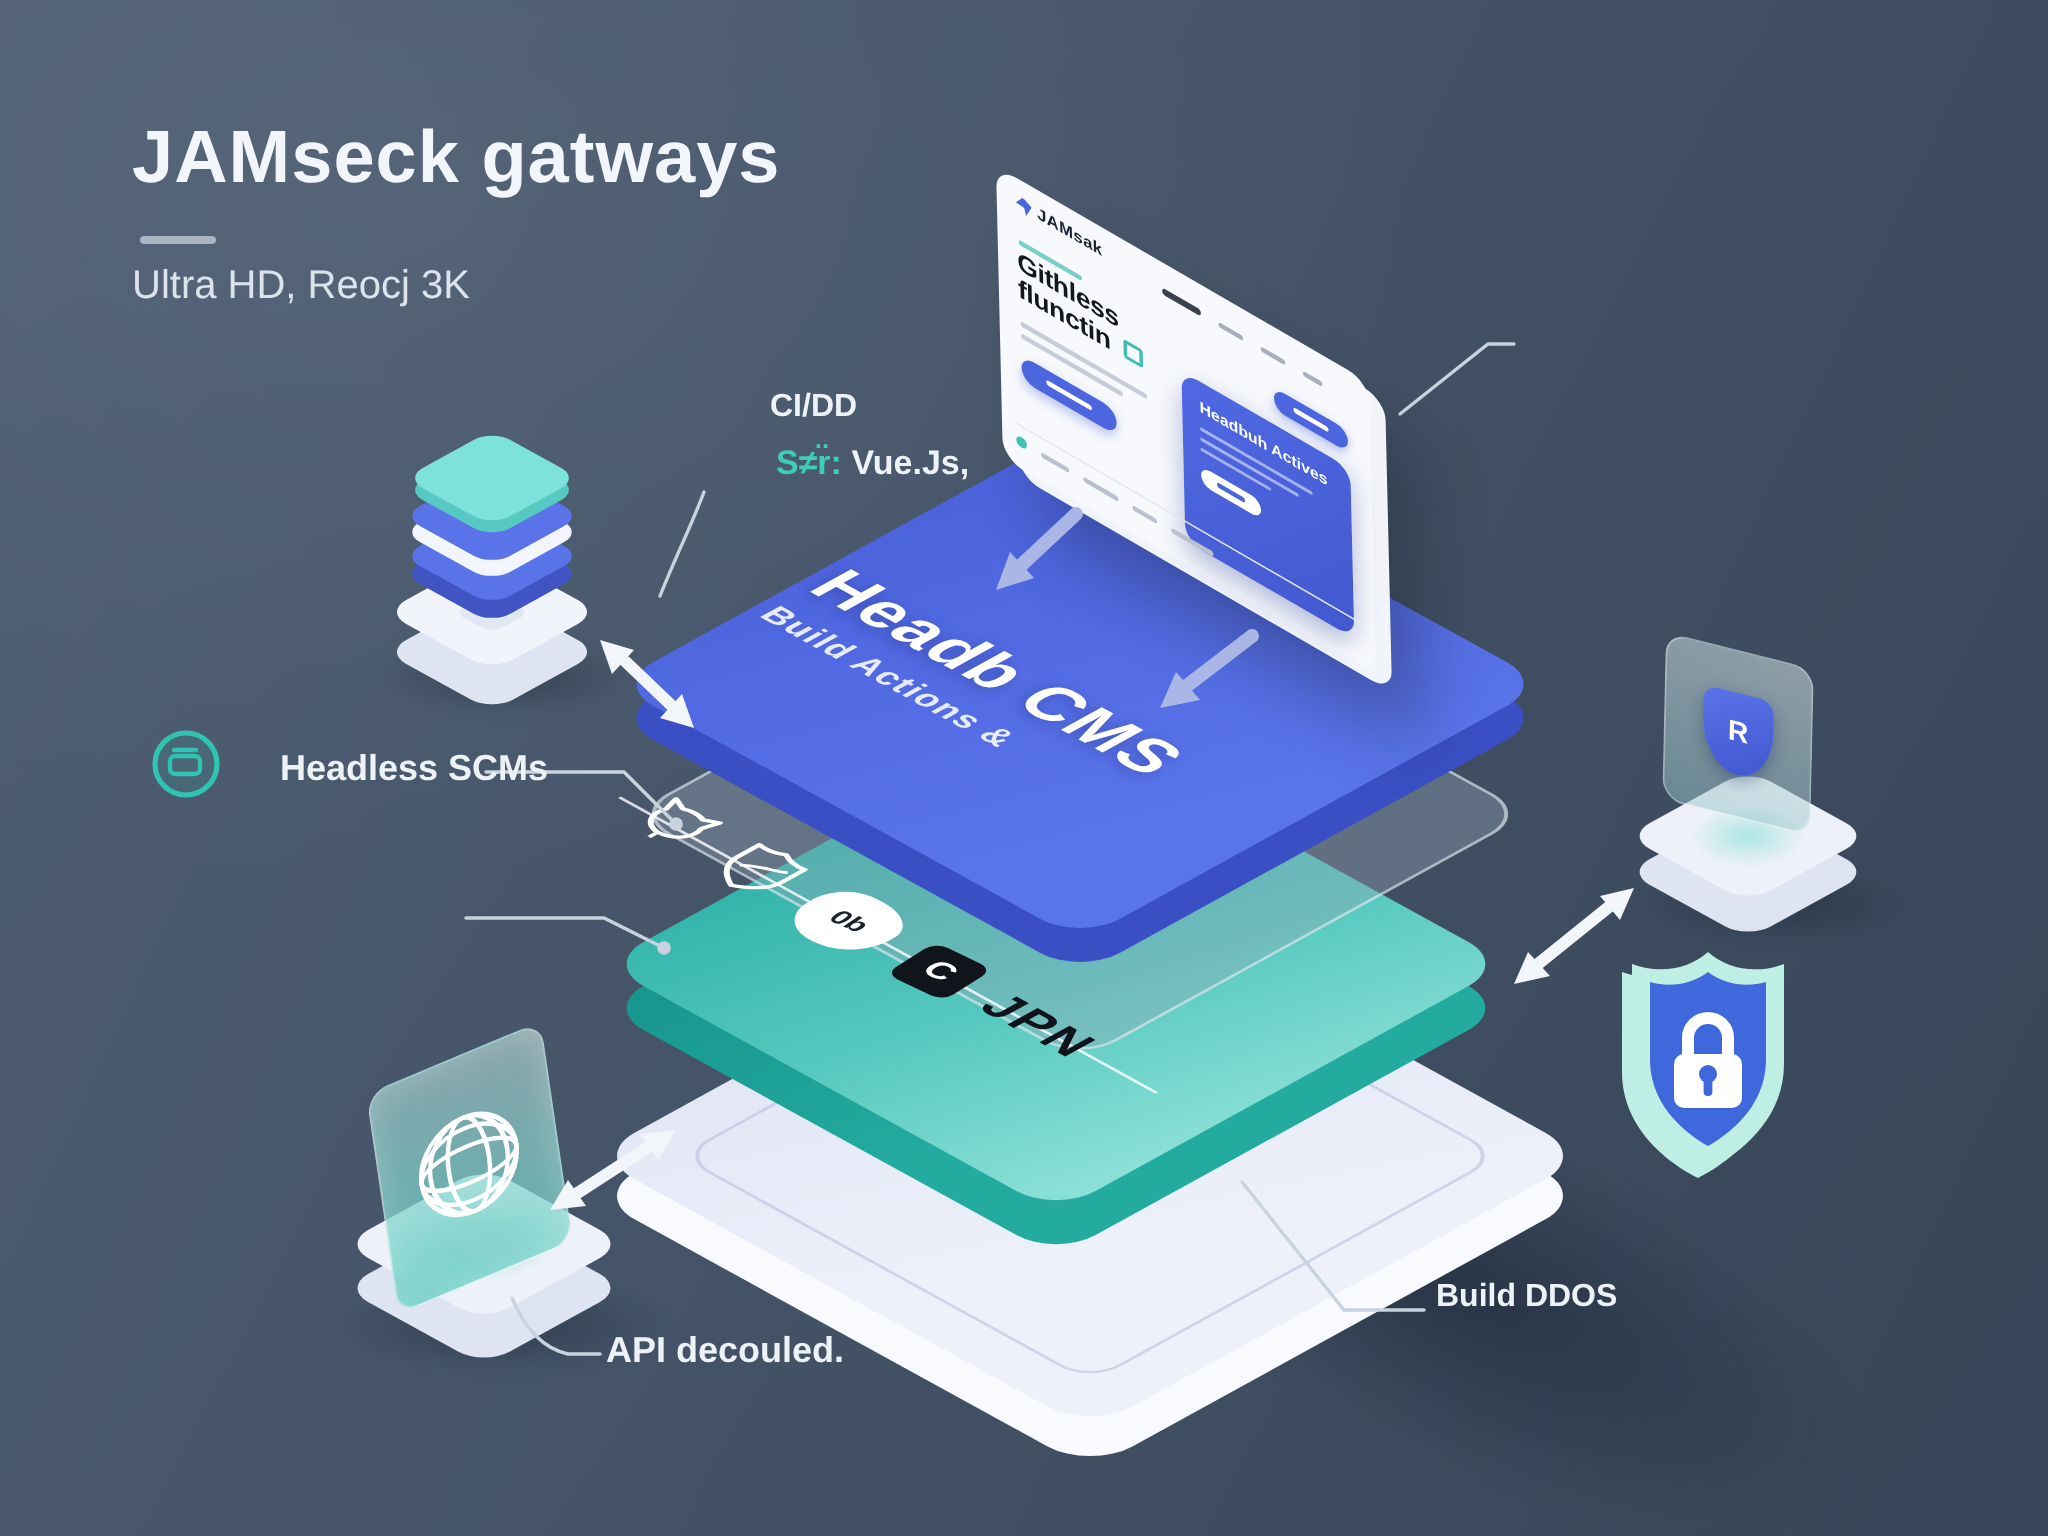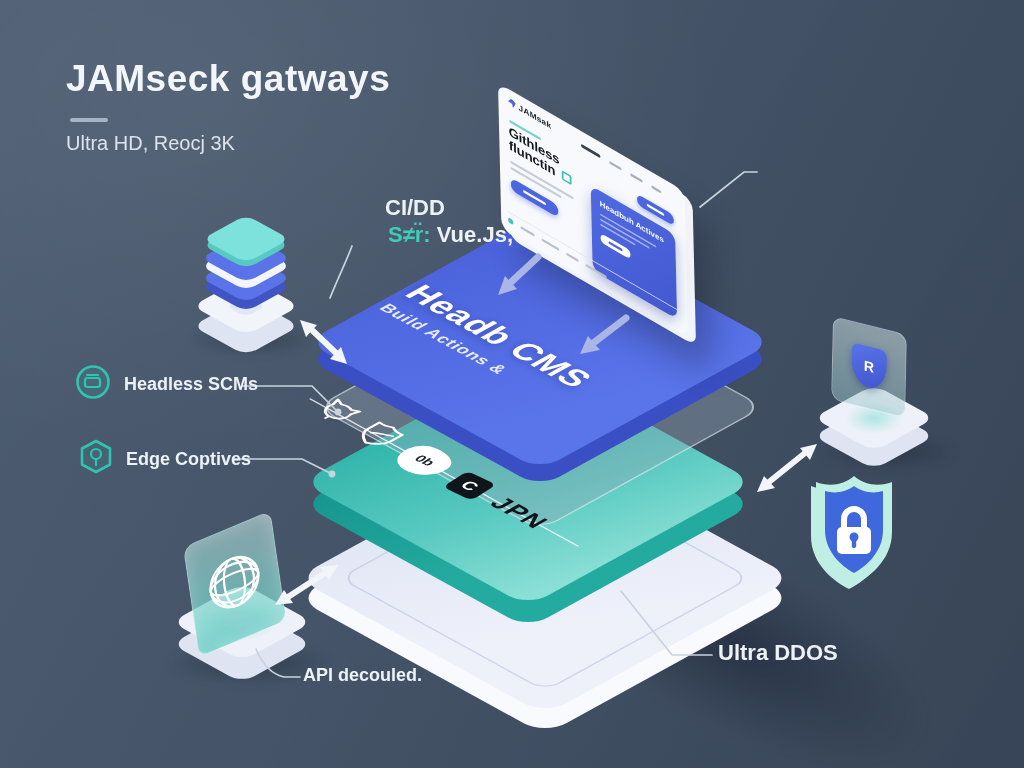--- a/index.html
+++ b/index.html
@@ -13,21 +13,21 @@
   }
   .abs{position:absolute;}
   
   .dwrap{position:absolute;}
   .dm{position:absolute;inset:0;transform:scaleY(.55) rotate(45deg);}
   
   .iso{transform:scaleY(.55) rotate(45deg);transform-origin:0 0;}
   .title{color:#f2f5f9;font-size:37px;font-weight:800;letter-spacing:.5px;}
   .subtitle{color:#dce3ec;font-size:20px;font-weight:400;}
   .callout{color:#edf2f7;font-size:18px;font-weight:600;}
-  .callout.big{font-size:22px;font-weight:700;}
+  .callout.big{font-size:16px;font-weight:700;}
   .bar{border-radius:2px;}
   .pill{border-radius:999px;display:flex;align-items:center;justify-content:center;}
   .bw{width:212px;height:172px;background:#f7f9fc;border-radius:12px;
       transform:matrix(.88,.51,.02,.85,498,83);transform-origin:0 0;
       box-shadow:9px 5px 0 rgba(252,253,255,.95), 26px 28px 36px rgba(13,23,38,.30);}
   .shield-css{width:40px;height:46px;background:linear-gradient(160deg,#5a73e8,#4056cf);
       border-radius:9px 9px 55% 55% / 9px 9px 68% 68%;
       display:flex;align-items:center;justify-content:center;
       box-shadow:0 3px 8px rgba(20,35,90,.35);}
   .softshadow{background:radial-gradient(closest-side, rgba(22,32,48,.42), rgba(22,32,48,0));filter:blur(3px);}
@@ -243,46 +243,36 @@
     </g>
   </svg>
 
   <div class="abs" style="left:66px;top:58px;z-index:40;">
     <div class="title">JAMseck gatways</div>
     <div class="bar" style="width:38px;height:4px;background:#a9b5c5;margin:18px 0 10px 4px;"></div>
     <div class="subtitle">Ultra HD, Reocj 3K</div>
   </div>
 
   <div class="abs callout big" style="left:385px;top:195px;z-index:40;">CI/DD</div>
-  <div class="abs" style="left:388px;top:222px;z-index:40;font-size:22px;">
+  <div class="abs" style="left:388px;top:222px;z-index:40;font-size:17px;">
     <b style="color:#3ecdb8;">S≠r̈:</b>
     <span style="color:#edf2f7;font-weight:600;">Vue.Js,</span>
   </div>
 
-  <div class="abs" style="left:74px;top:363px;z-index:40;display:flex;align-items:center;gap:12px;">
+  <div class="abs" style="left:74px;top:363px;z-index:40;display:flex;align-items:center;gap:28px;">
     <span>
       <svg width="38" height="38" viewBox="0 0 38 38" fill="none">
         <circle cx="19" cy="19" r="15.5" stroke="#2fc4b2" stroke-width="2.6" fill="rgba(47,196,178,.12)"></circle>
         <rect x="11" y="15" width="15" height="9" rx="2.5" stroke="#2fc4b2" stroke-width="2.2"></rect>
         <path d="M13,12 L24,12" stroke="#2fc4b2" stroke-width="2.2" stroke-linecap="round"></path>
       </svg>
     </span>
     <span class="callout">Headless SCMs</span>
   </div>
 
-  <div class="abs" style="left:78px;top:438px;z-index:40;display:flex;align-items:center;gap:12px;">
-    <span>
-      <svg width="36" height="38" viewBox="0 0 36 38" fill="none">
-        <polygon points="18,3 32,10.5 32,26.5 18,34 4,26.5 4,10.5" stroke="#2fc4b2" stroke-width="2.6" fill="rgba(47,196,178,.1)" stroke-linejoin="round"></polygon>
-        <circle cx="18" cy="16" r="5" stroke="#2fc4b2" stroke-width="2.2"></circle>
-        <path d="M18,21 L18,27" stroke="#2fc4b2" stroke-width="2.2" stroke-linecap="round"></path>
-      </svg>
-    </span>
-    <span class="callout">Edge Coptives</span>
-  </div>
 
   <div class="abs callout" style="left:303px;top:665px;z-index:40;">API decouled.</div>
-  <div class="abs callout big" style="left:718px;top:640px;z-index:40;">Ultra DDOS</div>
+  <div class="abs callout big" style="left:718px;top:640px;z-index:40;">Build DDOS</div>
 
   <div class="abs" style="left:758px;top:156px;z-index:40;line-height:1.5;">
   </div>
 
 </div>
 
 </body></html>

